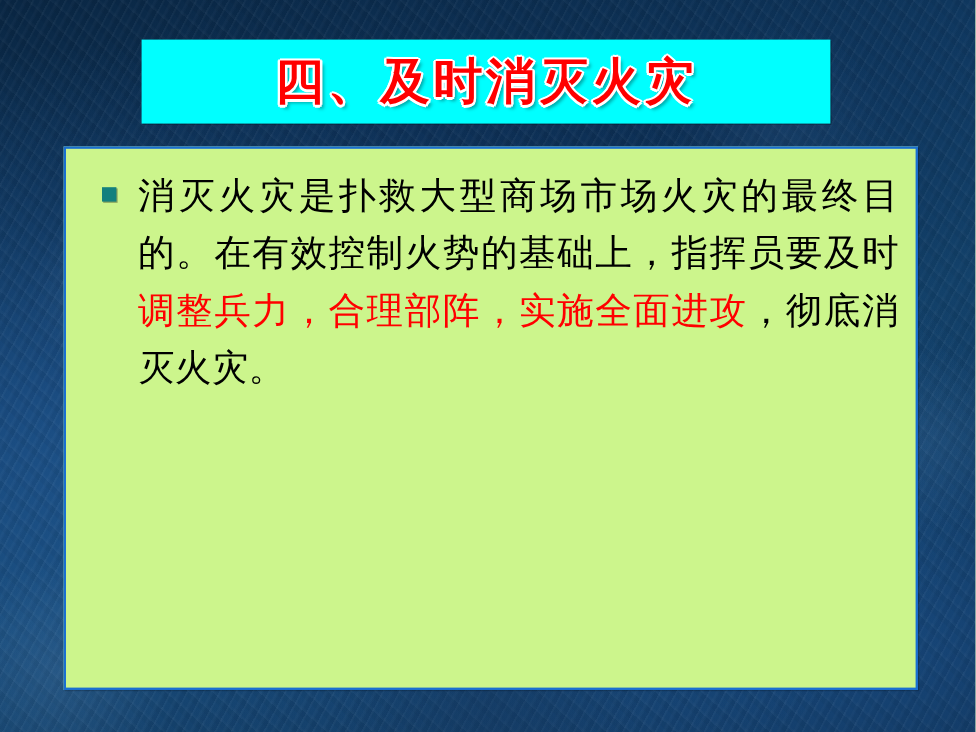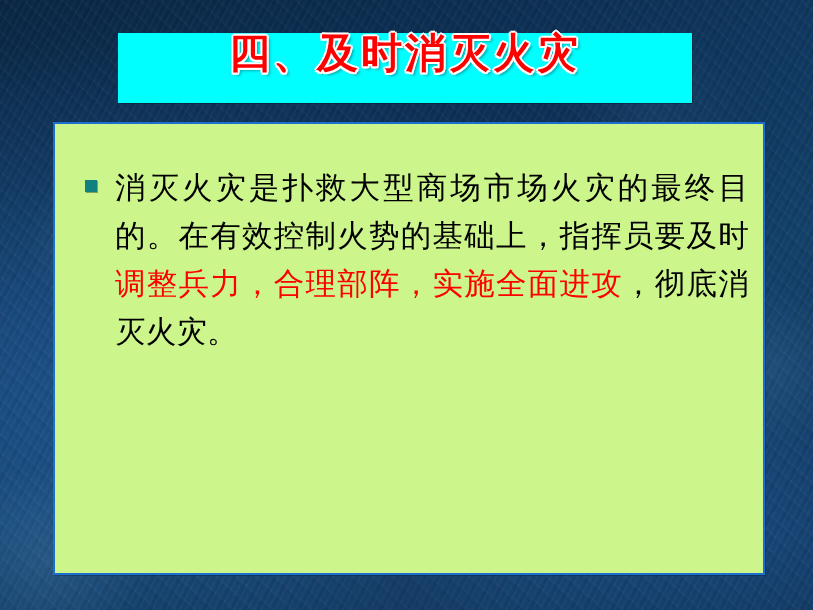--- a/index.html
+++ b/index.html
@@ -61,20 +61,21 @@
 
   
   .title-banner {
     position: absolute;
     left: 118px;
     top: 33px;
     width: 574px;
     height: 70px;
     background: #00FFFF;
     display: flex;
+    align-items: center;
     justify-content: center;
     z-index: 3;
     box-shadow: 1px 1px 0 rgba(0,0,0,0.25);
   }
   .title-text {
     font-family: "DejaVu Serif", "Liberation Serif", serif;
     font-weight: bold;
     font-size: 41px;
     line-height: 1;
     color: #FF0000;
@@ -131,21 +132,20 @@
 
   .bullet-text {
     font-family: "DejaVu Sans", "Liberation Sans", sans-serif;
     font-size: 30.5px;
     line-height: 48px;
     color: #000000;
     letter-spacing: 0.2px;
     text-align: justify;
     text-justify: inter-ideograph;
     word-break: break-all;
-    margin-top: 24px;
   }
   .hl-red { color: #FF0000; }
 </style>
 </head>
 <body>
 
 <div class="slide">
 
   <div class="title-banner">
     <div class="title-text">四、及时消灭火灾</div>

